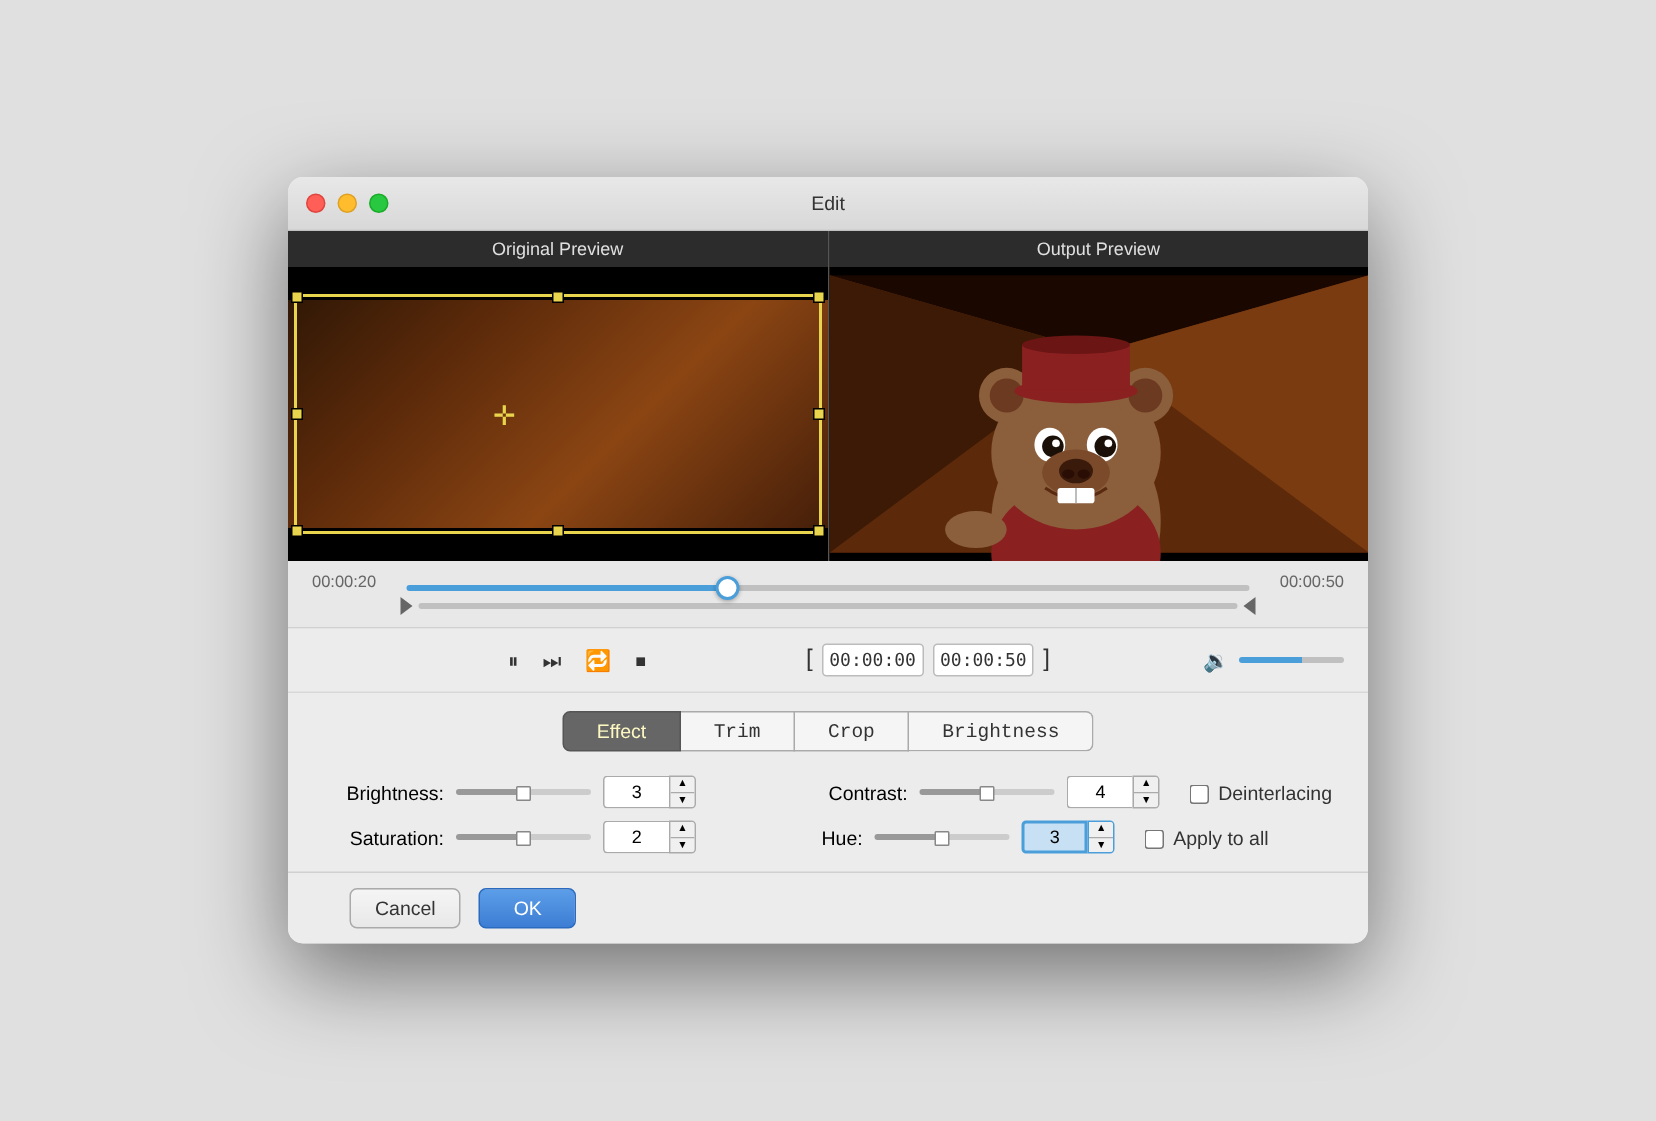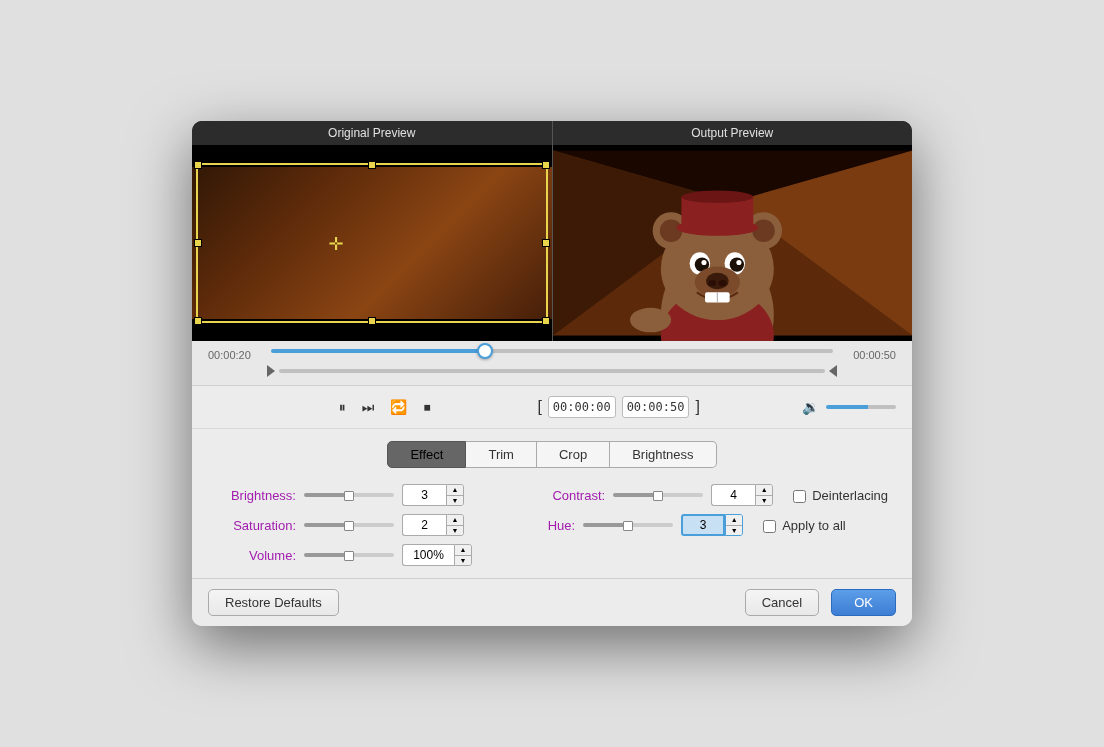--- a/index.html
+++ b/index.html
@@ -132,21 +132,21 @@
       top: 45%;
       left: 38%;
     }
     .timeline-section {
       background: #e8e8e8;
       padding: 8px 16px;
       border-bottom: 1px solid #d0d0d0;
     }
     .time-row {
       display: flex;
-      align-items: flex-start;
+      align-items: flex-end;
       gap: 8px;
       margin-bottom: 4px;
     }
     .time-label {
       font-size: 11px;
       color: #666;
       width: 55px;
     }
     .time-label-right {
       font-size: 11px;
@@ -261,43 +261,43 @@
       font-size: 13px;
       border: 1px solid #aaa;
       background: #f5f5f5;
       cursor: pointer;
       color: #333;
     }
     .tab:first-child { border-radius: 5px 0 0 5px; }
     .tab:last-child { border-radius: 0 5px 5px 0; }
     .tab.active {
       background: #666;
-      color: #000000;
+      color: #fef9c3;
       border-color: #555;
     }
-    .tab + .tab { border-left: none; }
+    .tab + .tab { border-left: none; font-family: Liberation Mono, monospace; }
     .settings-section {
       background: #ececec;
       padding: 8px 24px 12px;
     }
     .settings-grid {
       display: grid;
       grid-template-columns: 1fr 1fr;
       gap: 8px 16px;
     }
     .setting-row {
       display: flex;
       align-items: center;
       gap: 8px;
     }
     .setting-label {
       width: 80px;
       text-align: right;
       font-size: 13px;
-      color: #a21caf;
+      color: #000000;
     }
     .setting-slider {
       width: 90px;
       height: 4px;
       background: linear-gradient(to right, #999 0%, #999 50%, #ccc 50%);
       border-radius: 2px;
       position: relative;
     }
     .setting-slider::before {
       content: '';
@@ -392,20 +392,28 @@
     .bear-svg {
       width: 100%;
       height: 100%;
     }
   </style>
 </head>
 <body>
 
 <div class="window">
 
+  <div class="title-bar">
+    <div class="title-bar-buttons">
+      <div class="tb-btn close"></div>
+      <div class="tb-btn minimize"></div>
+      <div class="tb-btn maximize"></div>
+    </div>
+    <span class="title-text">Edit</span>
+  </div>
 
   <div class="preview-section">
 
     <div class="preview-pane">
       <div class="preview-label">Original Preview</div>
       <div class="preview-video">
         <div class="bear-scene">
           <div class="scene-bg"></div>
           <div class="letterbox-top"></div>
           <div class="letterbox-bottom"></div>
@@ -607,34 +615,22 @@
             <button class="stepper-btn">▲</button>
             <button class="stepper-btn">▼</button>
           </div>
         </div>
         <div class="checkbox-row" style="margin-left:12px;">
           <input type="checkbox" style="">
           <span class="checkbox-label">Apply to all</span>
         </div>
       </div>
 
-      <div class="setting-row">
-        <span class="setting-label">Volume:</span>
-        <div class="setting-slider"></div>
-        <div class="number-input-group">
-          <input type="text" class="number-input" value="100%" style="width: 52px;">
-          <div class="stepper">
-            <button class="stepper-btn">▲</button>
-            <button class="stepper-btn">▼</button>
-          </div>
-        </div>
-      </div>
     </div>
   </div>
 
   <div class="footer-section">
-    <button class="footer-btn">Restore Defaults</button>
     <div class="footer-right">
       <button class="footer-btn">Cancel</button>
       <button class="footer-btn ok">OK</button>
     </div>
   </div>
 </div>
 
 </body></html>

